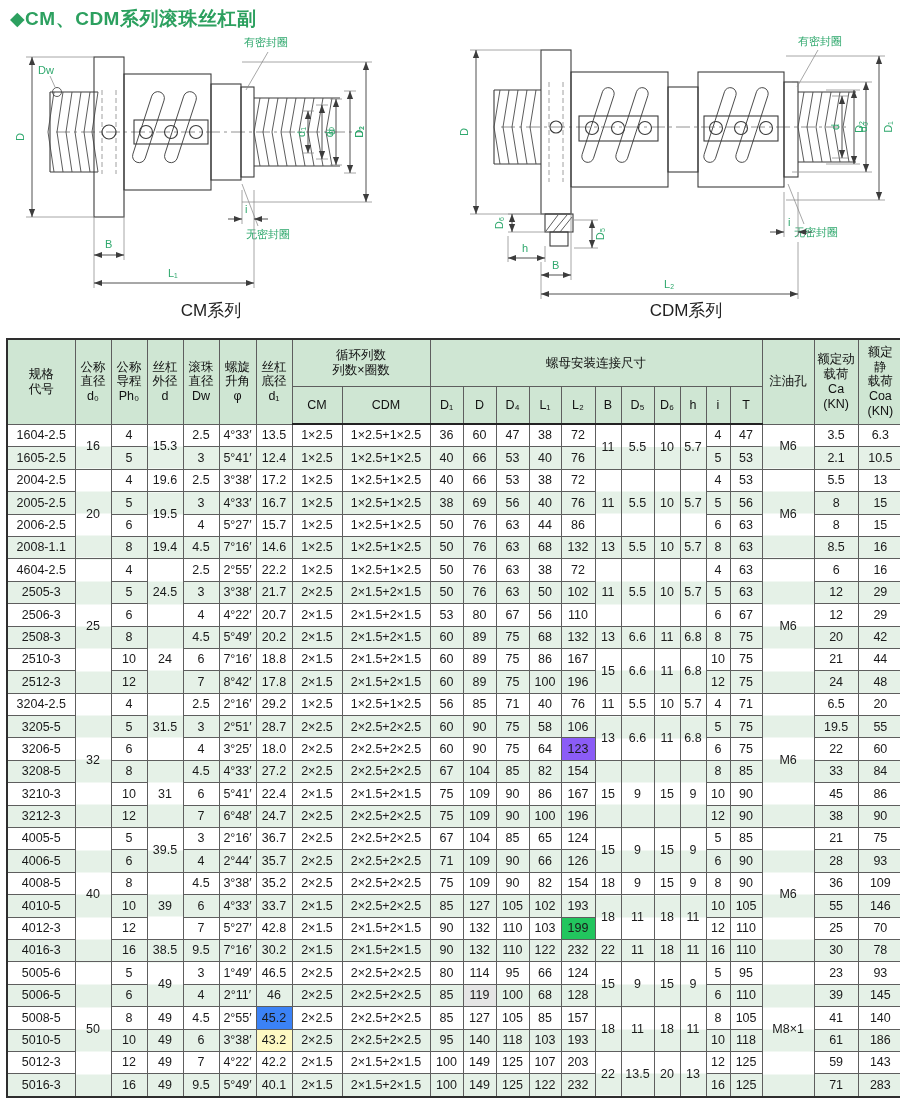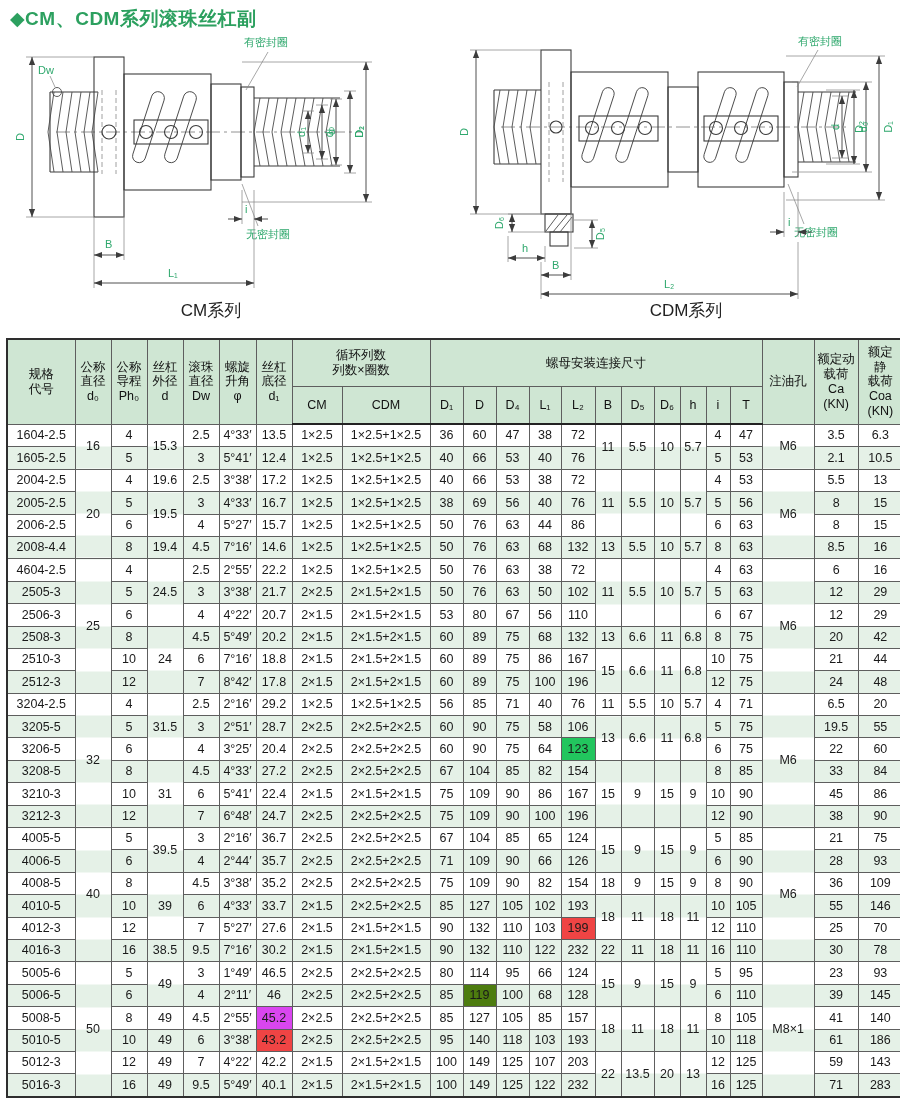--- a/index.html
+++ b/index.html
@@ -413,21 +413,21 @@
         <td style="background: rgb(255, 255, 255);">76</td>
         <td style="background: rgb(255, 255, 255);">63</td>
         <td style="background: rgb(255, 255, 255);">44</td>
         <td style="background: rgb(255, 255, 255);">86</td>
         <td style="background: rgb(255, 255, 255);">6</td>
         <td style="background: rgb(255, 255, 255);">63</td>
         <td style="background: rgb(255, 255, 255);">8</td>
         <td style="background: rgb(255, 255, 255);">15</td>
       </tr>
       <tr>
-        <td style="background: rgb(229, 241, 231);">2008-4.4</td>
+        <td style="background: rgb(229, 241, 231);">2008-1.1</td>
         <td style="background: rgb(229, 241, 231);">8</td>
         <td style="background: rgb(229, 241, 231);">19.4</td>
         <td style="background: rgb(229, 241, 231);">4.5</td>
         <td style="background: rgb(229, 241, 231);">7°16′</td>
         <td style="background: rgb(229, 241, 231);">14.6</td>
         <td style="background: rgb(229, 241, 231);">1×2.5</td>
         <td style="background: rgb(229, 241, 231);">1×2.5+1×2.5</td>
         <td style="background: rgb(229, 241, 231);">50</td>
         <td style="background: rgb(229, 241, 231);">76</td>
         <td style="background: rgb(229, 241, 231);">63</td>
@@ -611,28 +611,28 @@
         <td style="background: rgb(229, 241, 231);">5</td>
         <td style="background: rgb(229, 241, 231);">75</td>
         <td style="background: rgb(229, 241, 231);">19.5</td>
         <td style="background: rgb(229, 241, 231);">55</td>
       </tr>
       <tr>
         <td style="background: rgb(255, 255, 255);">3206-5</td>
         <td style="background: rgb(255, 255, 255);">6</td>
         <td style="background: rgb(255, 255, 255);">4</td>
         <td style="background: rgb(255, 255, 255);">3°25′</td>
-        <td style="background: rgb(255, 255, 255);">20.4</td>
+        <td style="background: rgb(255, 255, 255);">18.0</td>
         <td style="background: rgb(255, 255, 255);">2×2.5</td>
         <td style="background: rgb(255, 255, 255);">2×2.5+2×2.5</td>
         <td style="background: rgb(255, 255, 255);">60</td>
         <td style="background: rgb(255, 255, 255);">90</td>
         <td style="background: rgb(255, 255, 255);">75</td>
         <td style="background: rgb(255, 255, 255);">64</td>
-        <td style="background: #22c55e;">123</td>
+        <td style="background: #8b5cf6;">123</td>
         <td style="background: rgb(255, 255, 255);">6</td>
         <td style="background: rgb(255, 255, 255);">75</td>
         <td style="background: rgb(255, 255, 255);">22</td>
         <td style="background: rgb(255, 255, 255);">60</td>
       </tr>
       <tr>
         <td style="background: rgb(229, 241, 231);">3208-5</td>
         <td style="background: rgb(229, 241, 231);">8</td>
         <td rowspan="3" style="background: linear-gradient(rgb(229, 241, 231) 0%, rgb(229, 241, 231) 33.33%, rgb(255, 255, 255) 33.33%, rgb(255, 255, 255) 66.67%, rgb(229, 241, 231) 66.67%, rgb(229, 241, 231) 100%);">31</td>
         <td style="background: rgb(229, 241, 231);">4.5</td>
@@ -776,28 +776,28 @@
         <td style="background: rgb(229, 241, 231);">10</td>
         <td style="background: rgb(229, 241, 231);">105</td>
         <td style="background: rgb(229, 241, 231);">55</td>
         <td style="background: rgb(229, 241, 231);">146</td>
       </tr>
       <tr>
         <td style="background: rgb(255, 255, 255);">4012-3</td>
         <td style="background: rgb(255, 255, 255);">12</td>
         <td style="background: rgb(255, 255, 255);">7</td>
         <td style="background: rgb(255, 255, 255);">5°27′</td>
-        <td style="background: rgb(255, 255, 255);">27.6</td>
+        <td style="background: rgb(255, 255, 255);">42.8</td>
         <td style="background: rgb(255, 255, 255);">2×1.5</td>
         <td style="background: rgb(255, 255, 255);">2×1.5+2×1.5</td>
         <td style="background: rgb(255, 255, 255);">90</td>
         <td style="background: rgb(255, 255, 255);">132</td>
         <td style="background: rgb(255, 255, 255);">110</td>
         <td style="background: rgb(255, 255, 255);">103</td>
-        <td style="background: #ef4444;">199</td>
+        <td style="background: #22c55e;">199</td>
         <td style="background: rgb(255, 255, 255);">12</td>
         <td style="background: rgb(255, 255, 255);">110</td>
         <td style="background: rgb(255, 255, 255);">25</td>
         <td style="background: rgb(255, 255, 255);">70</td>
       </tr>
       <tr>
         <td style="background: rgb(229, 241, 231);">4016-3</td>
         <td style="background: rgb(229, 241, 231);">16</td>
         <td style="background: rgb(229, 241, 231);">38.5</td>
         <td style="background: rgb(229, 241, 231);">9.5</td>
@@ -846,36 +846,36 @@
       </tr>
       <tr>
         <td style="background: rgb(229, 241, 231);">5006-5</td>
         <td style="background: rgb(229, 241, 231);">6</td>
         <td style="background: rgb(229, 241, 231);">4</td>
         <td style="background: rgb(229, 241, 231);">2°11′</td>
         <td style="background: rgb(229, 241, 231);">46</td>
         <td style="background: rgb(229, 241, 231);">2×2.5</td>
         <td style="background: rgb(229, 241, 231);">2×2.5+2×2.5</td>
         <td style="background: rgb(229, 241, 231);">85</td>
-        <td style="background: #4d7c0f;">119</td>
+        <td style="background: #e5e5e5;">119</td>
         <td style="background: rgb(229, 241, 231);">100</td>
         <td style="background: rgb(229, 241, 231);">68</td>
         <td style="background: rgb(229, 241, 231);">128</td>
         <td style="background: rgb(229, 241, 231);">6</td>
         <td style="background: rgb(229, 241, 231);">110</td>
         <td style="background: rgb(229, 241, 231);">39</td>
         <td style="background: rgb(229, 241, 231);">145</td>
       </tr>
       <tr>
         <td style="background: rgb(255, 255, 255);">5008-5</td>
         <td style="background: rgb(255, 255, 255);">8</td>
         <td style="background: rgb(255, 255, 255);">49</td>
         <td style="background: rgb(255, 255, 255);">4.5</td>
         <td style="background: rgb(255, 255, 255);">2°55′</td>
-        <td style="background: #d946ef;">45.2</td>
+        <td style="background: #3b82f6;">45.2</td>
         <td style="background: rgb(255, 255, 255);">2×2.5</td>
         <td style="background: rgb(255, 255, 255);">2×2.5+2×2.5</td>
         <td style="background: rgb(255, 255, 255);">85</td>
         <td style="background: rgb(255, 255, 255);">127</td>
         <td style="background: rgb(255, 255, 255);">105</td>
         <td style="background: rgb(255, 255, 255);">85</td>
         <td style="background: rgb(255, 255, 255);">157</td>
         <td rowspan="2" style="background: linear-gradient(rgb(255, 255, 255) 0%, rgb(255, 255, 255) 50%, rgb(229, 241, 231) 50%, rgb(229, 241, 231) 100%);">18</td>
         <td rowspan="2" style="background: linear-gradient(rgb(255, 255, 255) 0%, rgb(255, 255, 255) 50%, rgb(229, 241, 231) 50%, rgb(229, 241, 231) 100%);">11</td>
         <td rowspan="2" style="background: linear-gradient(rgb(255, 255, 255) 0%, rgb(255, 255, 255) 50%, rgb(229, 241, 231) 50%, rgb(229, 241, 231) 100%);">18</td>
@@ -884,21 +884,21 @@
         <td style="background: rgb(255, 255, 255);">105</td>
         <td style="background: rgb(255, 255, 255);">41</td>
         <td style="background: rgb(255, 255, 255);">140</td>
       </tr>
       <tr>
         <td style="background: rgb(229, 241, 231);">5010-5</td>
         <td style="background: rgb(229, 241, 231);">10</td>
         <td style="background: rgb(229, 241, 231);">49</td>
         <td style="background: rgb(229, 241, 231);">6</td>
         <td style="background: rgb(229, 241, 231);">3°38′</td>
-        <td style="background: #ef4444; margin-left: 22px;">43.2</td>
+        <td style="background: #fef9c3; margin-left: 22px;">43.2</td>
         <td style="background: rgb(229, 241, 231);">2×2.5</td>
         <td style="background: rgb(229, 241, 231);">2×2.5+2×2.5</td>
         <td style="background: rgb(229, 241, 231);">95</td>
         <td style="background: rgb(229, 241, 231);">140</td>
         <td style="background: rgb(229, 241, 231);">118</td>
         <td style="background: rgb(229, 241, 231);">103</td>
         <td style="background: rgb(229, 241, 231);">193</td>
         <td style="background: rgb(229, 241, 231);">10</td>
         <td style="background: rgb(229, 241, 231);">118</td>
         <td style="background: rgb(229, 241, 231);">61</td>

